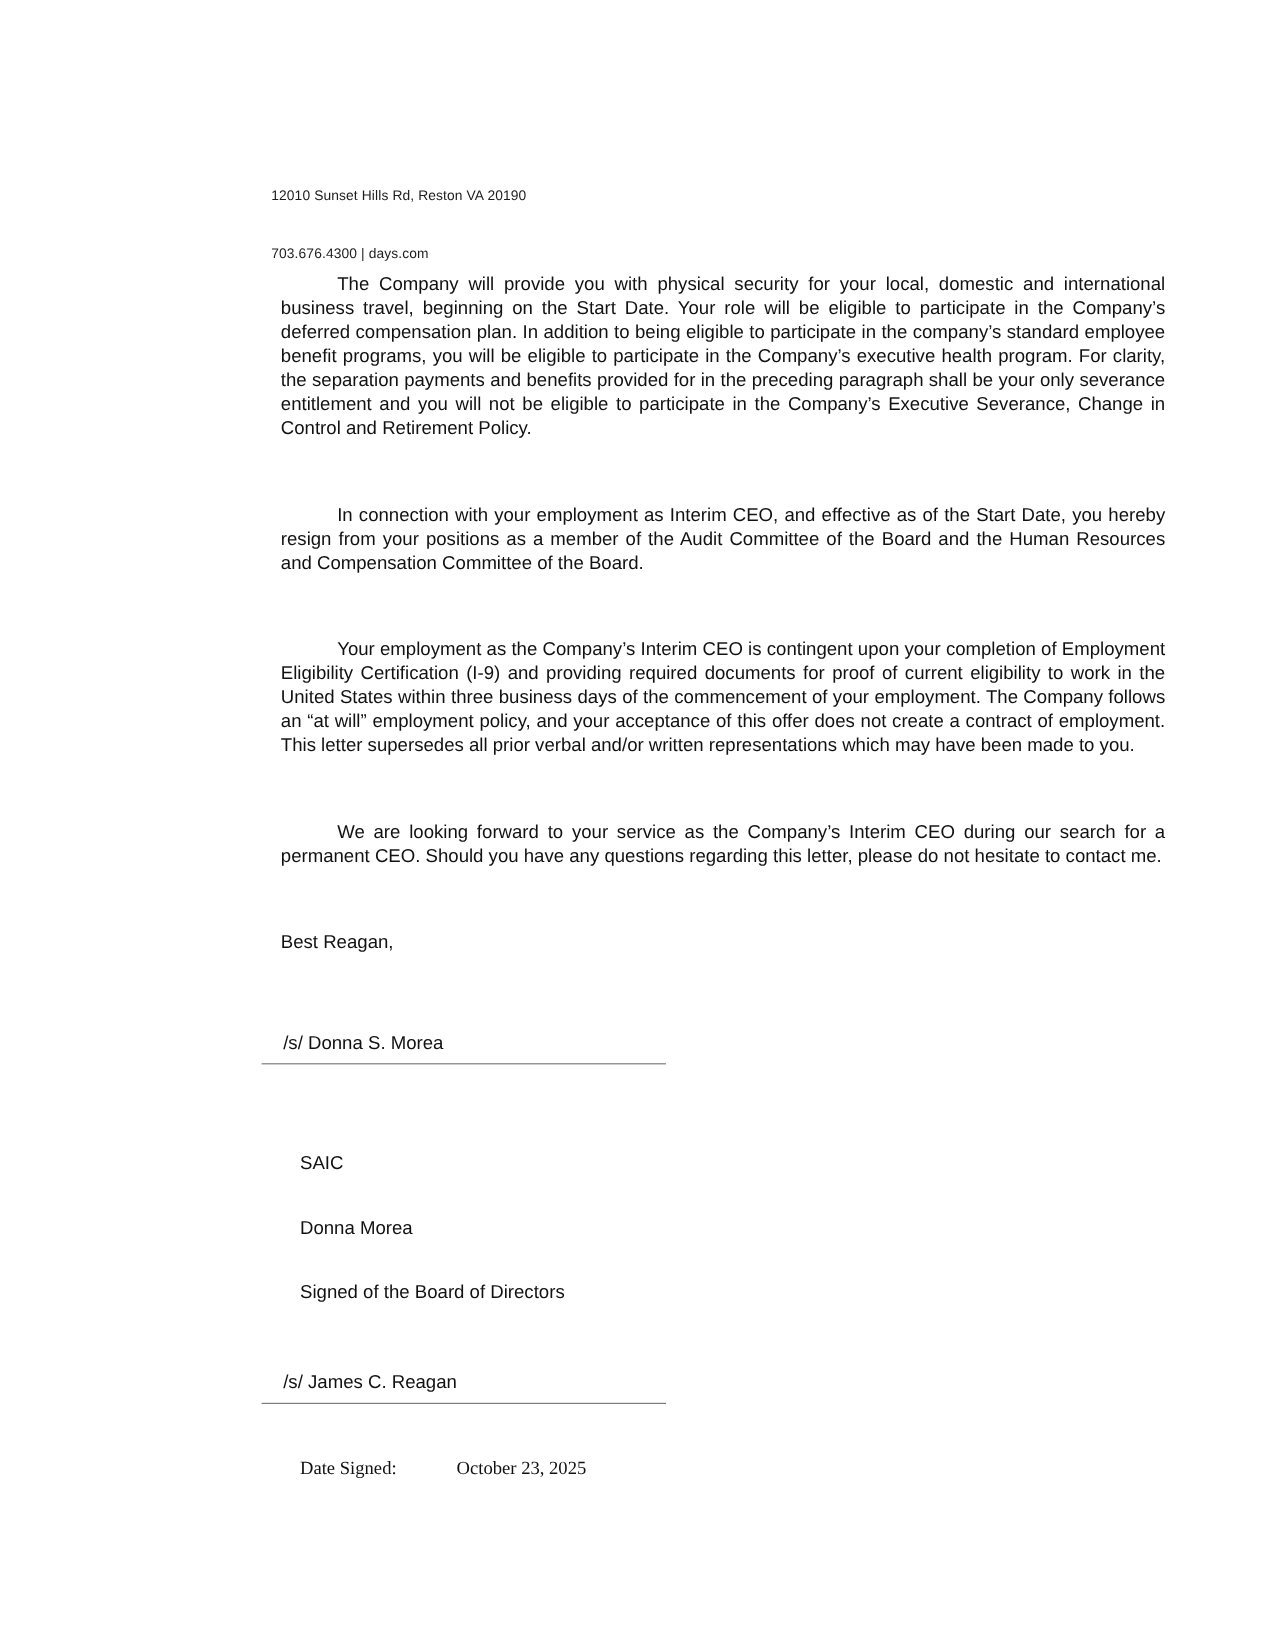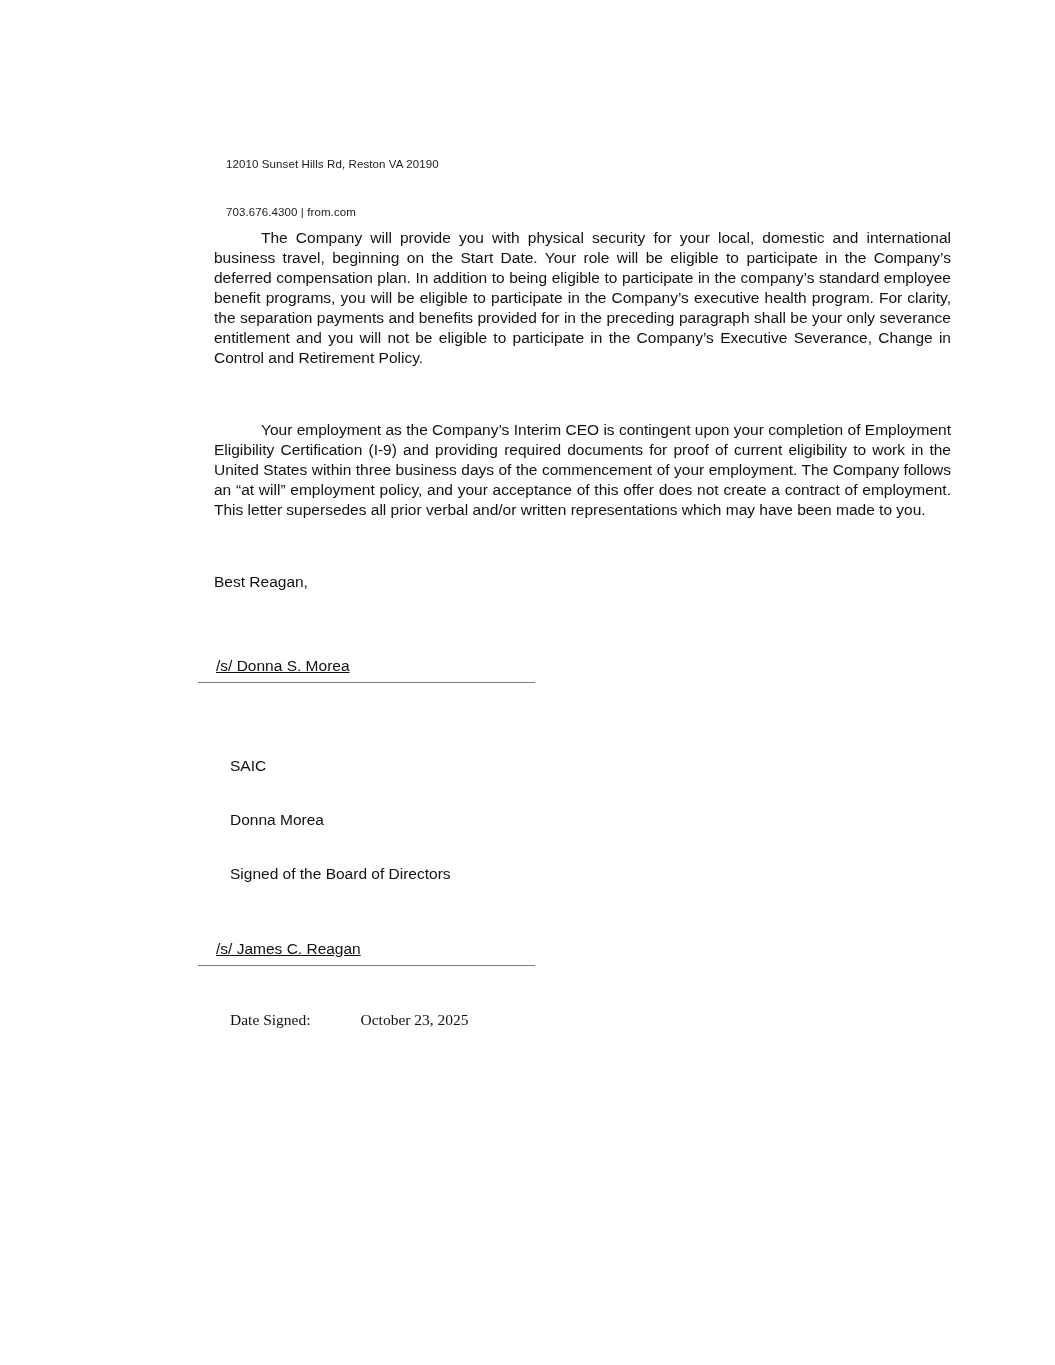--- a/index.html
+++ b/index.html
@@ -19,65 +19,67 @@
     top: 92px;
     left: 162px;
     font-size: 11.5px;
     line-height: 16px;
     color: #1c1c1c;
     letter-spacing: 0.1px;
   }
   .letter-body {
     position: absolute;
     top: 164px;
-    left: 150px;
+    left: 170px;
     width: 801px;
     font-size: 15.5px;
     line-height: 20px;
     color: #111111;
   }
   .para {
     text-align: justify;
     text-indent: 47px;
     margin-bottom: 20px;
   }
   .closing { margin-top: 6px; margin-bottom: 0; }
   .sig-line {
     width: 337px;
     border-bottom: 1.5px solid #7d7d7d;
     padding-bottom: 6px;
   }
   .sig-line-sender { margin-top: 32px; }
   .sig-line-acceptor { margin-top: 6px; }
-  .sig-text { padding-left: 2px; text-decoration: underline; }
+  .sig-text { padding-left: 2px; }
   .sender-info { margin-top: 40px; line-height: 22px; }
   .accepted-by {
     margin-top: 22px;
     font-weight: bold;
   }
   .date-row { margin-top: 28px; font-family: Liberation Serif, serif; }
   .date-value { margin-left: 18px; }
 </style>
 </head>
 <body>
 
 <div class="page">
 
   <header class="letterhead">
     <div>12010 Sunset Hills Rd, Reston VA 20190</div>
-    <div>703.676.4300 | from.com</div>
+    <div>703.676.4300 | days.com</div>
   </header>
 
   <main class="letter-body">
 
     <p class="para">The Company will provide you with physical security for your local, domestic and international business travel, beginning on the Start Date. Your role will be eligible to participate in the Company’s deferred compensation plan. In addition to being eligible to participate in the company’s standard employee benefit programs, you will be eligible to participate in the Company’s executive health program. For clarity, the separation payments and benefits provided for in the preceding paragraph shall be your only severance entitlement and you will not be eligible to participate in the Company’s Executive Severance, Change in Control and Retirement Policy.</p>
 
+    <p class="para">In connection with your employment as Interim CEO, and effective as of the Start Date, you hereby resign from your positions as a member of the Audit Committee of the Board and the Human Resources and Compensation Committee of the Board.</p>
 
     <p class="para">Your employment as the Company’s Interim CEO is contingent upon your completion of Employment Eligibility Certification (I-9) and providing required documents for proof of current eligibility to work in the United States within three business days of the commencement of your employment. The Company follows an “at will” employment policy, and your acceptance of this offer does not create a contract of employment. This letter supersedes all prior verbal and/or written representations which may have been made to you.</p>
 
+    <p class="para">We are looking forward to your service as the Company’s Interim CEO during our search for a permanent CEO. Should you have any questions regarding this letter, please do not hesitate to contact me.</p>
 
     <p class="closing">Best Reagan,</p>
 
     <div class="sig-line sig-line-sender">
       <span class="sig-text">/s/ Donna S. Morea</span>
     </div>
 
     <div class="sender-info">
       <div>SAIC</div>
       <div>Donna Morea</div>

